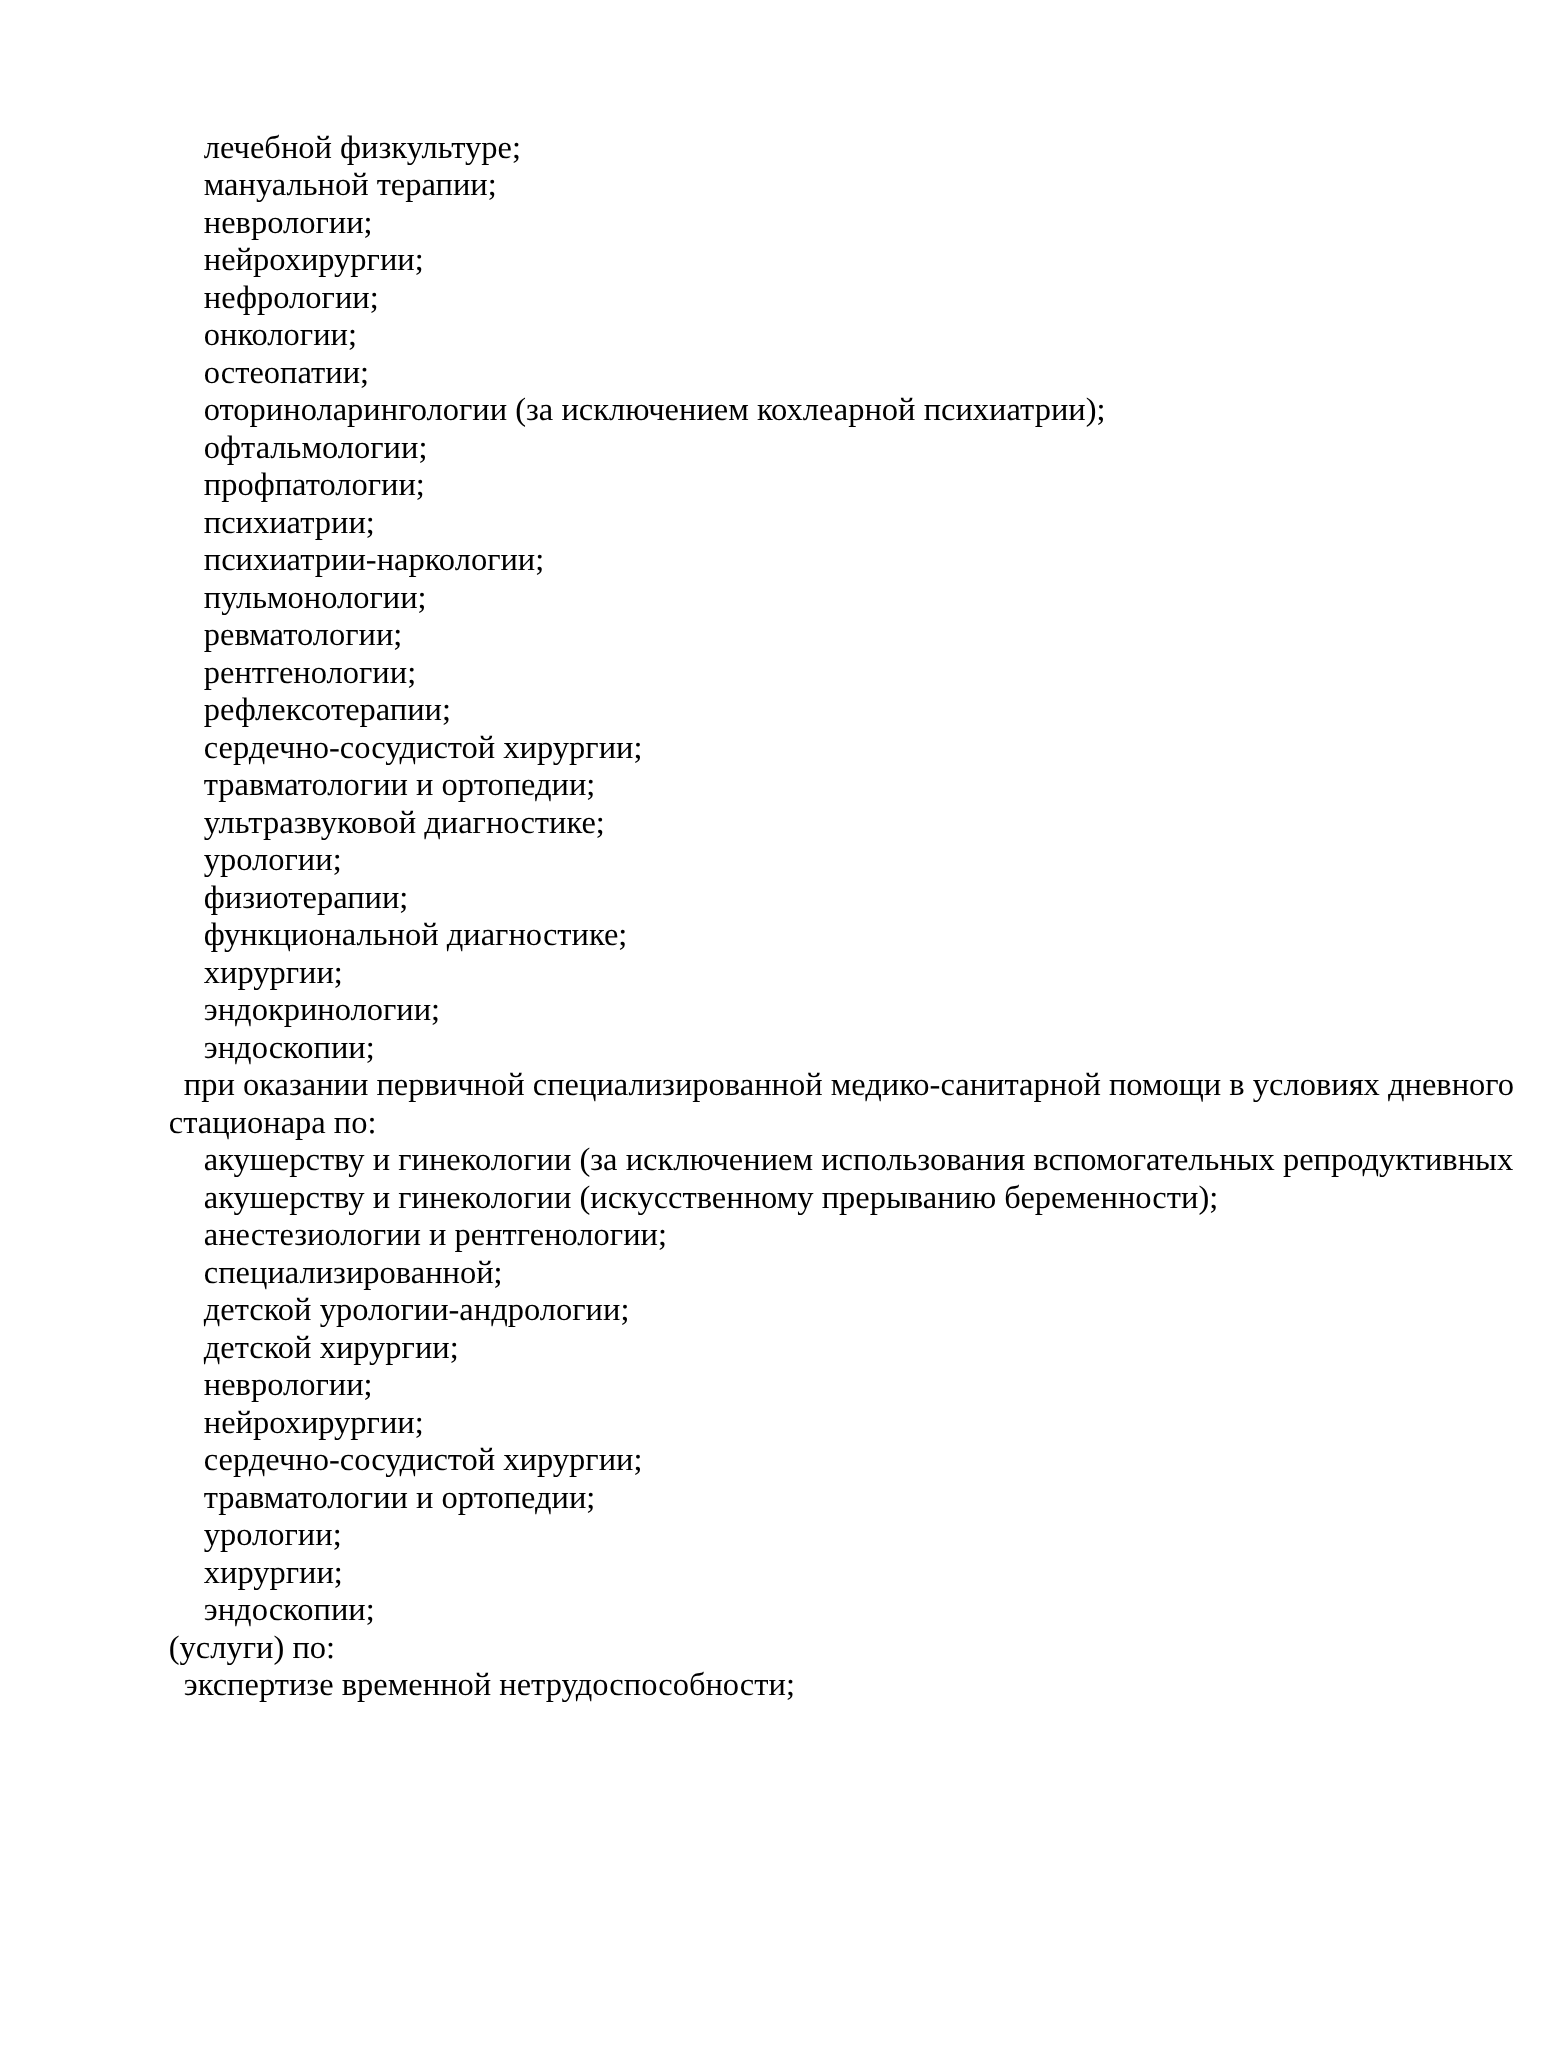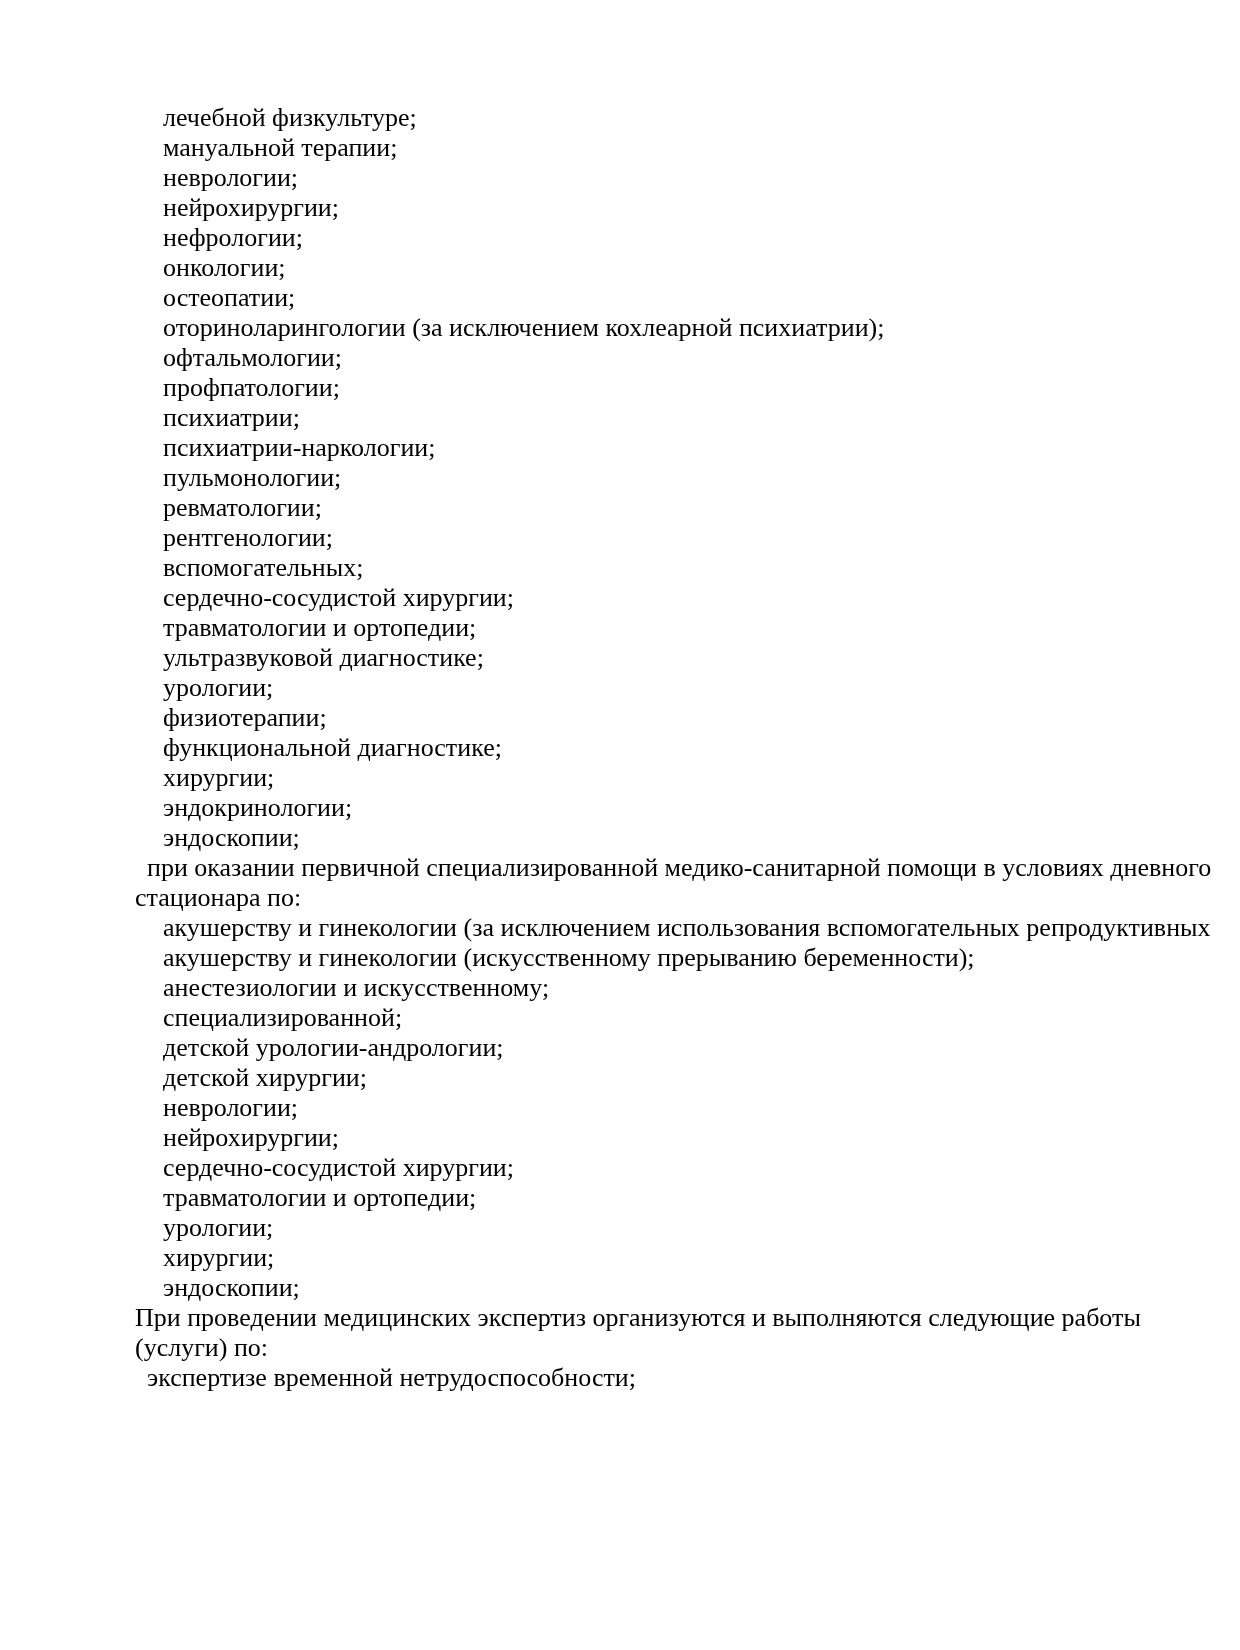--- a/index.html
+++ b/index.html
@@ -53,42 +53,41 @@
       <div class="line indent-list">онкологии;</div>
       <div class="line indent-list">остеопатии;</div>
       <div class="line indent-list">оториноларингологии (за исключением кохлеарной психиатрии);</div>
       <div class="line indent-list">офтальмологии;</div>
       <div class="line indent-list">профпатологии;</div>
       <div class="line indent-list">психиатрии;</div>
       <div class="line indent-list">психиатрии-наркологии;</div>
       <div class="line indent-list">пульмонологии;</div>
       <div class="line indent-list">ревматологии;</div>
       <div class="line indent-list">рентгенологии;</div>
-      <div class="line indent-list">вспомогательных;</div>
+      <div class="line indent-list">рефлексотерапии;</div>
       <div class="line indent-list">сердечно-сосудистой хирургии;</div>
       <div class="line indent-list">травматологии и ортопедии;</div>
       <div class="line indent-list">ультразвуковой диагностике;</div>
       <div class="line indent-list">урологии;</div>
       <div class="line indent-list">физиотерапии;</div>
       <div class="line indent-list">функциональной диагностике;</div>
       <div class="line indent-list">хирургии;</div>
       <div class="line indent-list">эндокринологии;</div>
       <div class="line indent-list">эндоскопии;</div>
       <div class="line indent-small">при оказании первичной специализированной медико-санитарной помощи в условиях дневного</div>
       <div class="line indent-none">стационара по:</div>
       <div class="line indent-list">акушерству и гинекологии (за исключением использования вспомогательных репродуктивных</div>
       <div class="line indent-list">акушерству и гинекологии (искусственному прерыванию беременности);</div>
-      <div class="line indent-list">анестезиологии и искусственному;</div>
+      <div class="line indent-list">анестезиологии и рентгенологии;</div>
       <div class="line indent-list">специализированной;</div>
       <div class="line indent-list">детской урологии-андрологии;</div>
       <div class="line indent-list">детской хирургии;</div>
       <div class="line indent-list">неврологии;</div>
       <div class="line indent-list">нейрохирургии;</div>
       <div class="line indent-list">сердечно-сосудистой хирургии;</div>
       <div class="line indent-list">травматологии и ортопедии;</div>
       <div class="line indent-list">урологии;</div>
       <div class="line indent-list">хирургии;</div>
       <div class="line indent-list">эндоскопии;</div>
-      <div class="line indent-none">При проведении медицинских экспертиз организуются и выполняются следующие работы</div>
       <div class="line indent-none">(услуги) по:</div>
       <div class="line indent-small">экспертизе временной нетрудоспособности;</div>
     </div>
 </div>
 
 </body></html>

